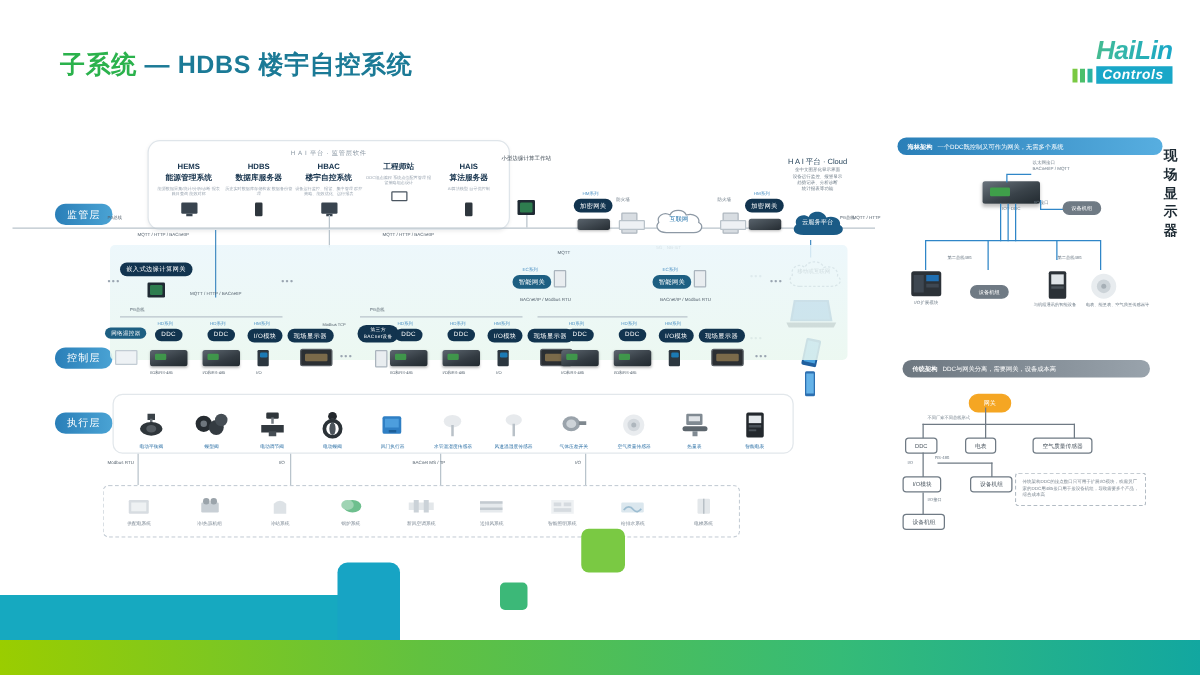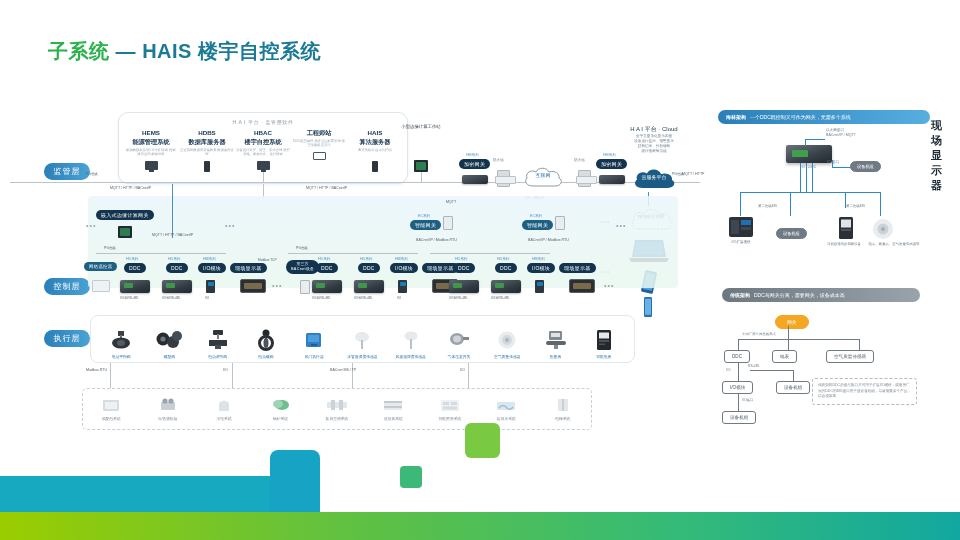--- a/index.html
+++ b/index.html
@@ -134,23 +134,34 @@
   .rdev { position:absolute; }
 
   .dots { position:absolute; font-size:7px; color:#9aa5b1; letter-spacing:1px; }
 </style>
 </head>
 <body>
 
 <div id="slide">
 
   <div class="title">
-    <span class="t-green">子系统 </span><span class="t-blue">— </span><span class="t-blue">HAIS 楼宇自控系统</span>
-  </div>
-
+    <span class="t-green">子系统 </span><span class="t-blue">— </span><span class="t-blue">HDBS 楼宇自控系统</span>
+  </div>
+
+  <div class="logo">
+    <div class="l1">HaiLin</div>
+    <div class="l2row">
+      <span class="bars">
+          <i></i>
+          <i></i>
+          <i></i>
+        </span>
+      <span class="l2">Controls</span>
+    </div>
+  </div>
 
   <div class="layer-pill" style="left:44px; top:163px;">监管层</div>
   <div class="layer-pill" style="left:44px; top:278px;">控制层</div>
   <div class="layer-pill" style="left:44px; top:330px;">执行层</div>
 
   <div class="sup-box">
     <div class="sup-head">H A I 平台 · 监管层软件</div>
     <div class="sup-items">
       <div class="sup-item">
         <div class="code">HEMS</div>

